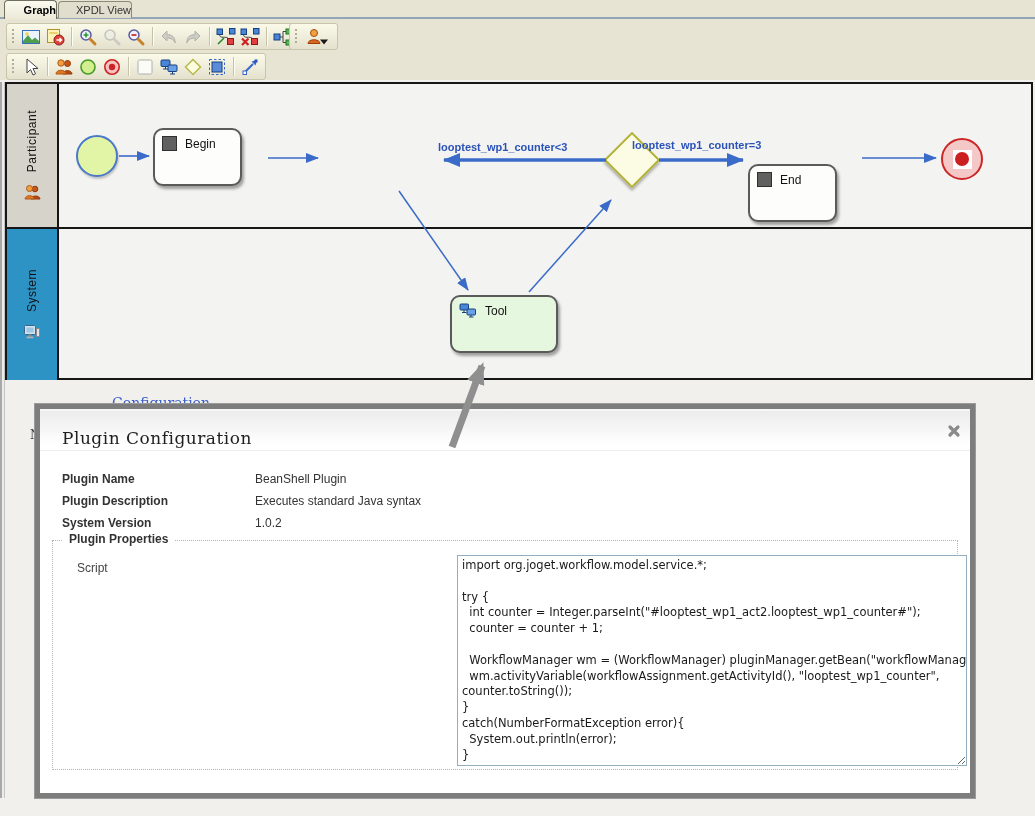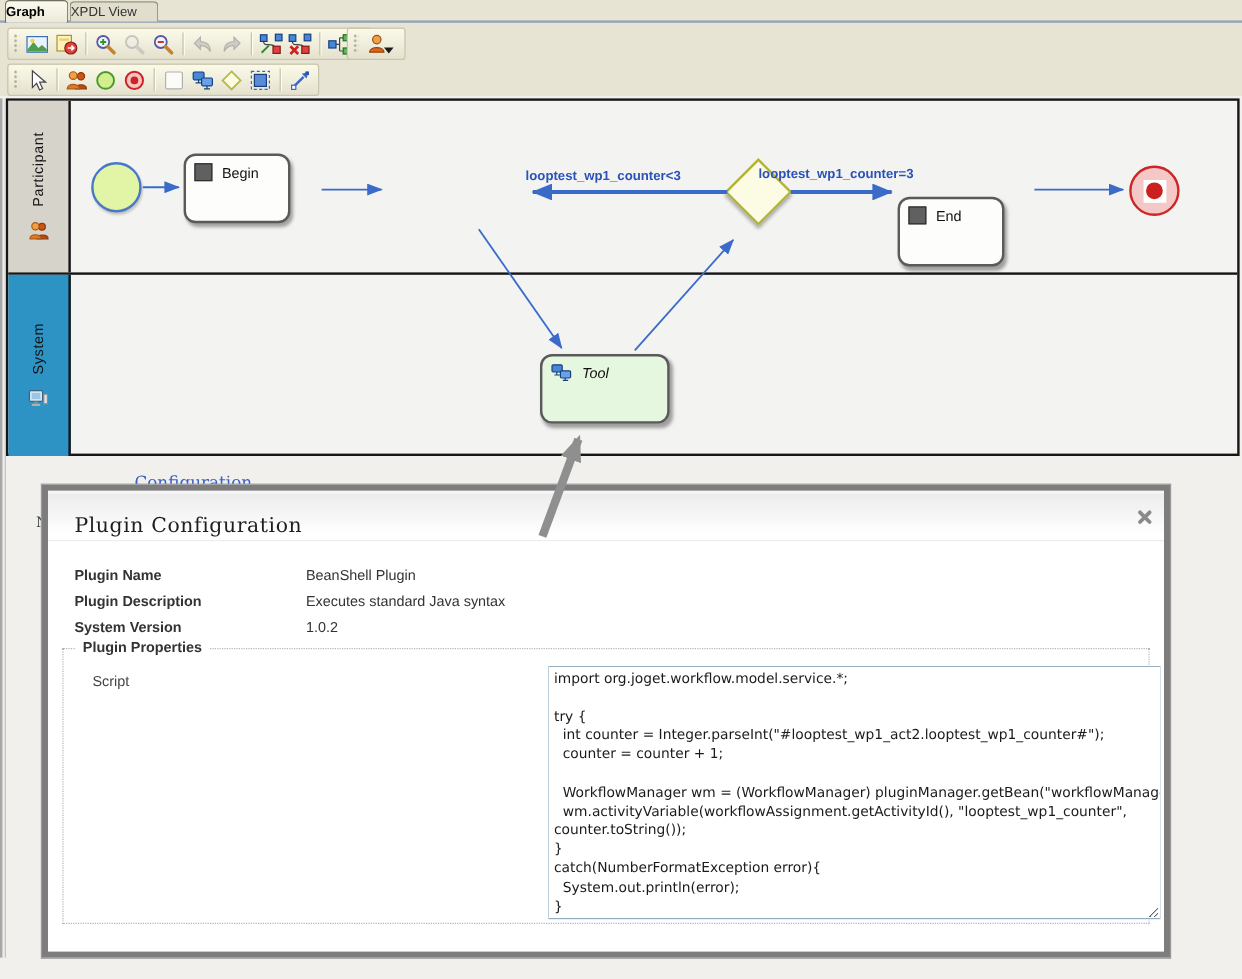--- a/index.html
+++ b/index.html
@@ -3,21 +3,21 @@
 <meta charset="utf-8">
 <style>
   * { box-sizing: border-box; margin: 0; padding: 0; }
   html,body { width:1035px; height:816px; }
   body { font-family:"Liberation Sans", sans-serif; background:#f1f0ed; }
   #root { position:relative; width:1035px; height:816px; overflow:hidden; background:#f1f0ed; }
 
   
   .chrome { position:absolute; left:0; top:0; width:1035px; height:80px; background:#e7e4d4; }
   .tabline { position:absolute; left:0; top:17px; width:1035px; height:2px; background:#93a6b6; }
-  .tab { position:absolute; top:1px; height:17px; display:flex; align-items:center; justify-content:flex-start;
+  .tab { position:absolute; top:1px; height:17px; display:flex; align-items:center; justify-content:flex-end;
          font-size:11px; border:1px solid #8a8a7a; border-bottom:none; border-radius:4px 4px 0 0; z-index:3; cursor:default; }
   .tab.active { top:0; height:19px; background:linear-gradient(#fbfaf0,#ece9d8); font-weight:bold; border-color:#6f6f5f; }
   .tab.inactive { background:#e2decd; color:#333; }
   .tbgroup { position:absolute; height:27px; display:flex; align-items:center; gap:2px; padding:0 4px;
              background:linear-gradient(#fbfae9,#e4e1ce); border:1px solid #c9c5ab; border-radius:3px; }
   .grip { width:5px; height:17px; margin-right:2px;
           background-image:radial-gradient(#b2ae95 1px, transparent 1.2px); background-size:4px 4px; }
   .tbsep { width:1px; height:19px; background:#c6c2a8; box-shadow:1px 0 0 #fffef2; margin:0 3px; }
   .tbtn { width:22px; height:22px; display:flex; align-items:center; justify-content:center; border-radius:2px; }
   .ovf { width:7px; height:3px; background:#b5b19a; margin-left:2px; border-radius:1px; }
@@ -278,21 +278,21 @@
   <div class="diamond"></div>
   <div class="node" style="left:748px;top:128px;margin-top:36px;">
     <div class="sq"></div>
     <div class="nlabel">End</div>
   </div>
   <div class="evt end">
     <div class="wsq">
         <div class="rdot"></div>
       </div>
   </div>
-  <div class="node tool" style="left:450px;top:295px;font-style:italic;">
+  <div class="node tool" style="left:450px;top:295px;">
     <svg width="18" height="16">
         <rect x="1" y="1" width="8.5" height="6" rx="1" fill="#4a86d8" stroke="#16417e"></rect>
         <rect x="8" y="6" width="8.5" height="6" rx="1" fill="#6aa0e8" stroke="#16417e"></rect>
         <path d="M5 7 V9.5 M3 9.5 H7.5 M12 12 V14 M10 14 H14.5" stroke="#16417e" fill="none"></path>
       </svg>
     <div class="nlabel">Tool</div>
   </div>
 
   <div class="tlabel" style="left:438px;top:141px;">looptest_wp1_counter&lt;3</div>
   <div class="tlabel" style="left:632px;top:139px;">looptest_wp1_counter=3</div>

